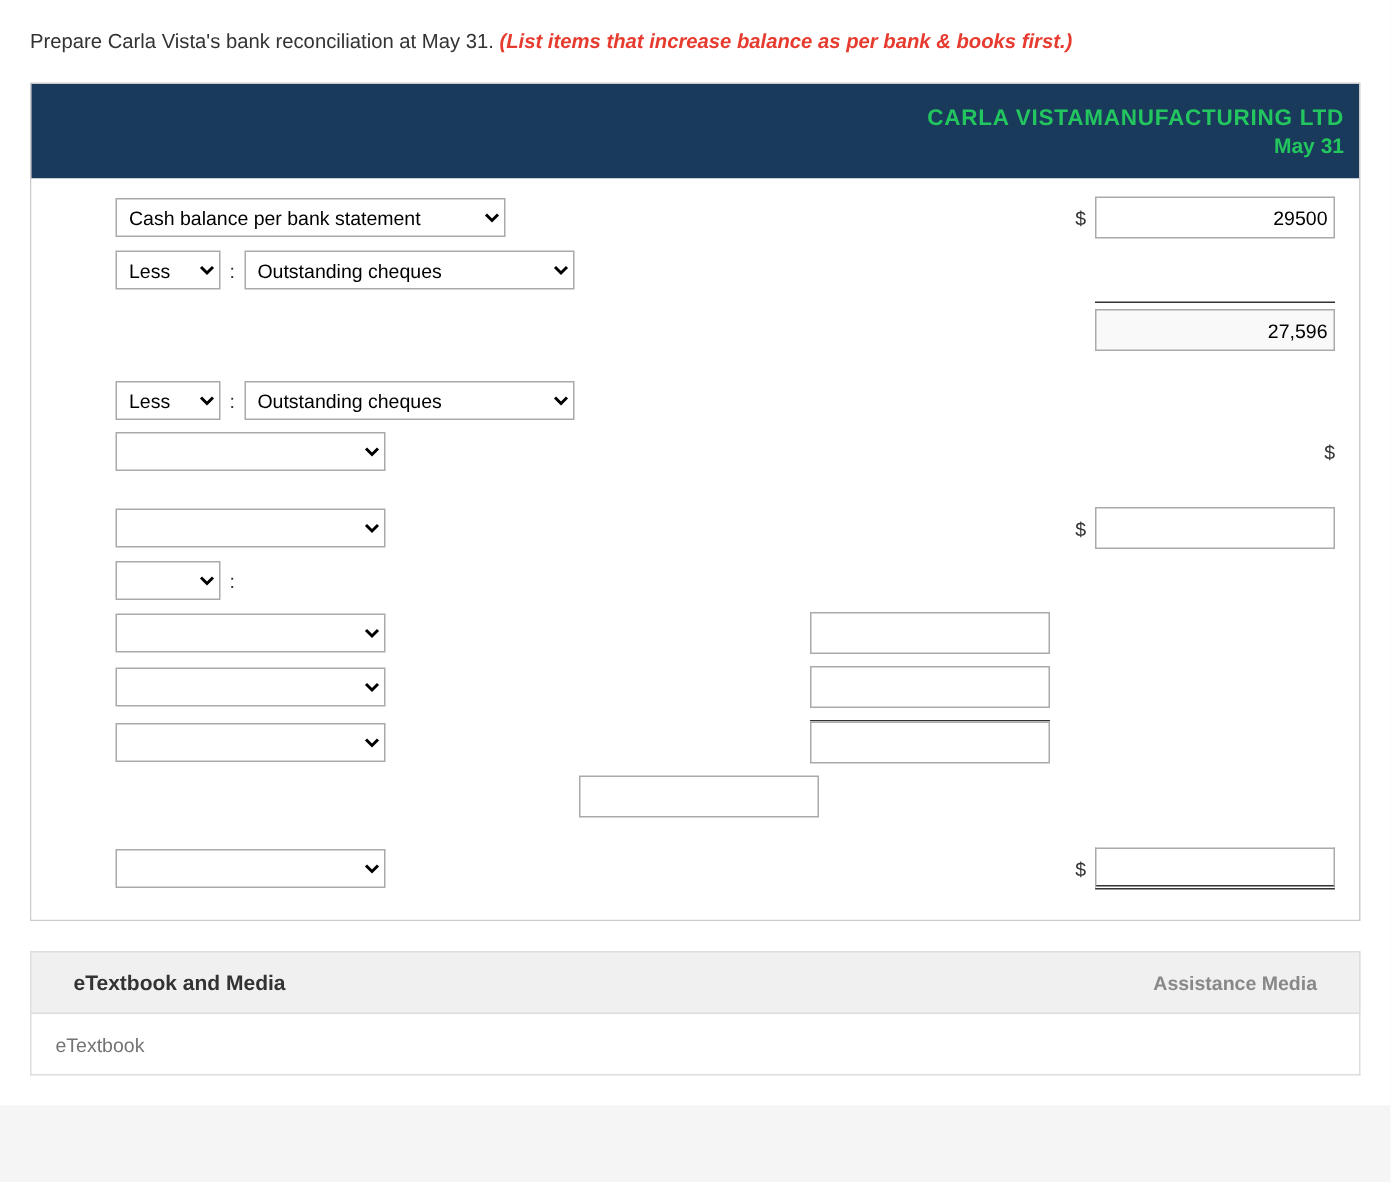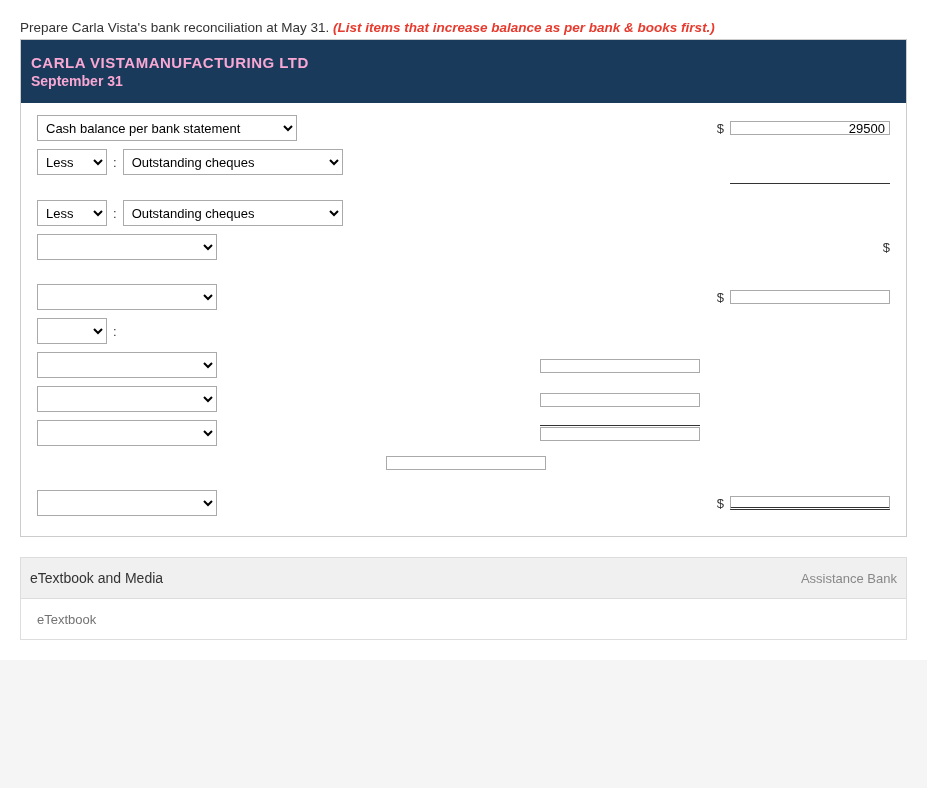--- a/index.html
+++ b/index.html
@@ -7,40 +7,40 @@
 
     .page-container {
       max-width: 927px;
       margin: 0 auto;
       background: #fff;
       padding: 20px;
     }
 
     .instruction {
       font-size: 13.5px;
-      margin-bottom: 4px;
+      margin-bottom: 20px;
       color: #333;
     }
 
     .instruction .highlight {
       color: #e63b2e;
       font-style: italic;
       font-weight: bold;
     }
 
     .reconciliation-table {
       border: 1px solid #ccc;
       width: 100%;
       margin-bottom: 20px;
     }
 
     .table-header {
       background: #1a3a5c;
-      color: #f9a8d4;
-      text-align: left;
+      color: #22c55e;
+      text-align: right;
       padding: 14px 10px;
     }
 
     .table-header .company-name {
       font-weight: bold;
       font-size: 15px;
       letter-spacing: 0.5px;
     }
 
     .table-header .doc-title {
@@ -63,21 +63,21 @@
       border: 1px solid #aaa;
       background: #fff;
       font-size: 13px;
       padding: 3px 4px;
       cursor: pointer;
       height: 26px;
     }
 
     .input-field {
       border: 1px solid #aaa;
-      height: 14px;
+      height: 28px;
       font-size: 13px;
       padding: 2px 4px;
       text-align: right;
       background: #fff;
     }
 
     .dollar-sign {
       font-size: 13px;
       font-weight: normal;
     }
@@ -98,30 +98,32 @@
     .section-sep { height: 16px; }
 
     .left-col { width: 420px; display: flex; align-items: center; gap: 6px; flex-shrink: 0; }
     .right-col { flex: 1; display: flex; justify-content: flex-end; align-items: center; gap: 6px; }
 
     .full-row {
       display: flex;
       align-items: center;
       margin-bottom: 8px;
       gap: 18px;
+      margin-left: 40px;
     }
 
     .footer-bar {
       background: #f0f0f0;
       border: 1px solid #ddd;
-      padding: 12px 9px;
+      padding: 12px 28px;
       display: flex;
       justify-content: space-between;
       align-items: center;
       margin-top: 16px;
+      font-weight: bold;
     }
 
     .footer-links {
       padding: 12px 16px;
       background: #fff;
       border: 1px solid #ddd;
       border-top: none;
     }
 
     .footer-links a {
@@ -136,21 +138,21 @@
 <body>
 
 <div class="page-container">
 
   <p class="instruction">Prepare Carla Vista's bank reconciliation at May 31. <span class="highlight">(List items that increase balance as per bank &amp; books first.)</span></p>
 
   <div class="reconciliation-table">
 
     <div class="table-header">
       <div class="company-name">CARLA VISTAMANUFACTURING LTD</div>
-      <div class="doc-date">September 31</div>
+      <div class="doc-date">May 31</div>
     </div>
 
     <div class="table-body">
 
       <div class="full-row">
         <div class="left-col">
           <select style="width:260px;">
             <option>Cash balance per bank statement</option>
           </select>
         </div>
@@ -168,20 +170,23 @@
           <span class="colon">:</span>
           <select style="width:220px;">
             <option>Outstanding cheques</option>
           </select>
         </div>
       </div>
 
       <div style="display:flex;justify-content:flex-end;margin-bottom:4px;">
         <div style="width:160px;border-top:1px solid #333;"></div>
       </div>
+      <div class="row-value">
+        <input type="text" class="input-field wide-input" value="27,596" style="background: rgb(249, 249, 249);">
+      </div>
 
       <div class="spacer"></div>
 
       <div class="full-row">
         <div class="left-col">
           <select style="width:70px;">
             <option>Less</option>
           </select>
           <span class="colon">:</span>
           <select style="width:220px;">
@@ -264,19 +269,19 @@
           <span class="dollar-sign">$</span>
           <input type="text" class="input-field wide-input" value="" style="border-bottom: 3px double rgb(51, 51, 51);">
         </div>
       </div>
 
     </div>
   </div>
 
   <div class="footer-bar">
     <span>eTextbook and Media</span>
-    <span style="color:#888;font-size:13px;">Assistance Bank</span>
+    <span style="color:#888;font-size:13px;">Assistance Media</span>
   </div>
   <div class="footer-links">
     <a href="#">eTextbook</a>
   </div>
 
 </div>
 
 </body></html>

